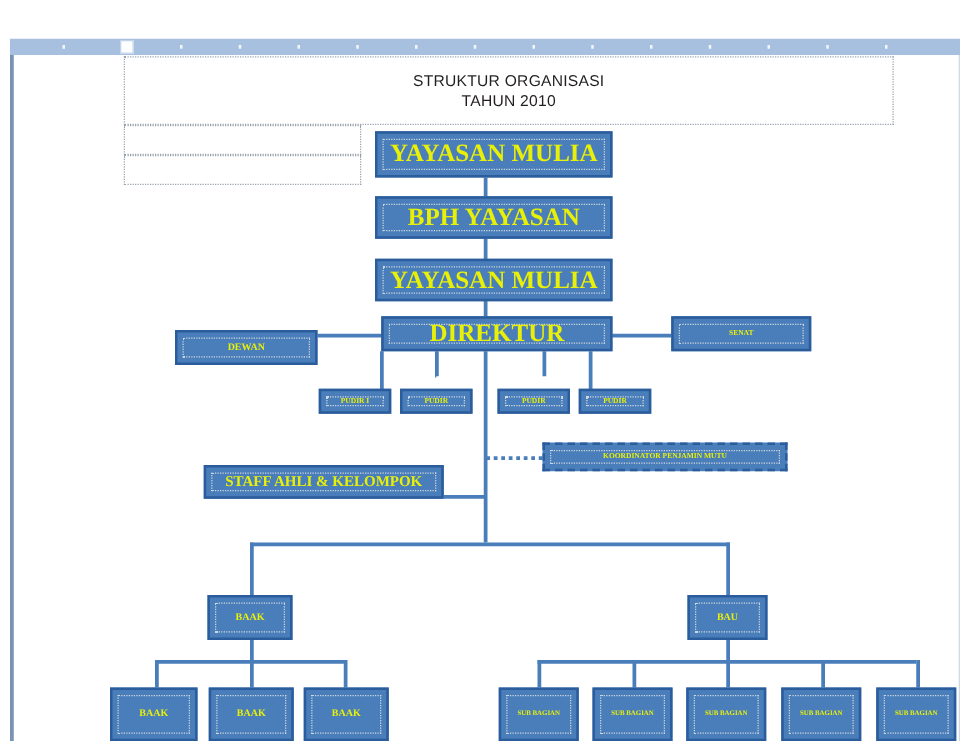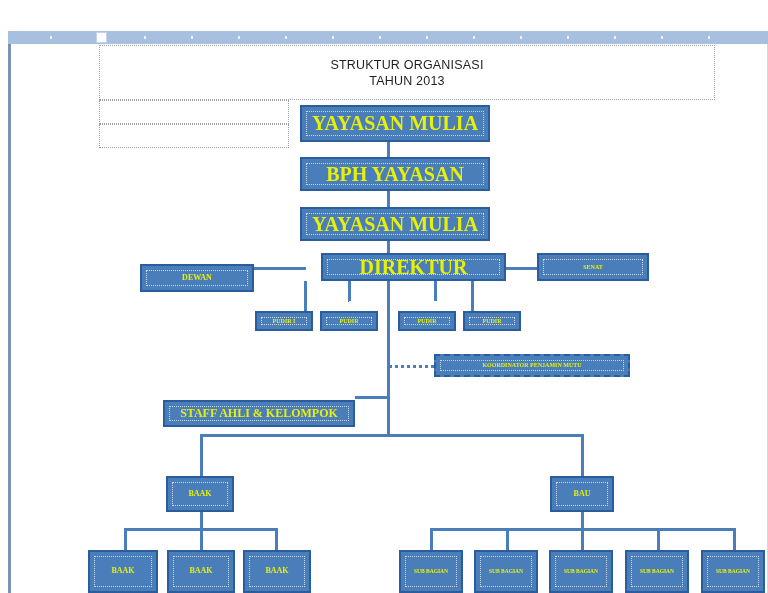--- a/index.html
+++ b/index.html
@@ -131,21 +131,21 @@
     <div class="ruler-tick" style="left:606px"></div>
     <div class="ruler-tick" style="left:653px"></div>
     <div class="ruler-tick" style="left:700px"></div>
     <div class="ruler-indent"></div>
   </div>
 
   <div class="page-frame"></div>
 
   <div class="title-cell">
     <div>STRUKTUR ORGANISASI</div>
-    <div>TAHUN 2013</div>
+    <div>TAHUN 2010</div>
   </div>
 
   <div class="blank-cell one"></div>
   <div class="blank-cell two"></div>
 
   <div class="ln v" style="left:387px; top:142px; height:16px;"></div>
 
   <div class="ln v" style="left:387px; top:190px; height:18px;"></div>
 
   <div class="ln v" style="left:387px; top:240px; height:15px;"></div>
@@ -193,21 +193,21 @@
   </div>
 
   <div class="box t-lg" style="left:300px; top:207px; width:190px; height:34px;">
     <span class="lbl">YAYASAN MULIA</span>
   </div>
 
   <div class="box t-sm" style="left:140px; top:264px; width:114px; height:28px;">
     <span class="lbl">DEWAN</span>
   </div>
 
-  <div class="box t-lg" style="left:321px; top:253px; width:185px; height:28px;">
+  <div class="box t-lg" style="left:305px; top:253px; width:185px; height:28px;">
     <span class="lbl">DIREKTUR</span>
   </div>
 
   <div class="box t-xs" style="left:537px; top:253px; width:112px; height:28px;">
     <span class="lbl">SENAT</span>
   </div>
 
   <div class="box t-xs" style="left:255px; top:311px; width:58px; height:20px;">
     <span class="lbl">PUDIR I</span>
   </div>
@@ -218,21 +218,21 @@
     <span class="lbl">PUDIR</span>
   </div>
   <div class="box t-xs" style="left:463px; top:311px; width:58px; height:20px;">
     <span class="lbl">PUDIR</span>
   </div>
 
   <div class="box dashed-sel t-xs" style="left:434px; top:354px; width:196px; height:23px;">
     <span class="lbl">KOORDINATOR  PENJAMIN MUTU</span>
   </div>
 
-  <div class="box t-md" style="left:163px; top:400px; width:192px; height:27px;">
+  <div class="box t-md" style="left:163px; top:372px; width:192px; height:27px;">
     <span class="lbl">STAFF AHLI &amp; KELOMPOK</span>
   </div>
 
   <div class="box t-sm" style="left:166px; top:476px; width:68px; height:36px;">
     <span class="lbl">BAAK</span>
   </div>
 
   <div class="box t-sm" style="left:550px; top:476px; width:64px; height:36px;">
     <span class="lbl">BAU</span>
   </div>

